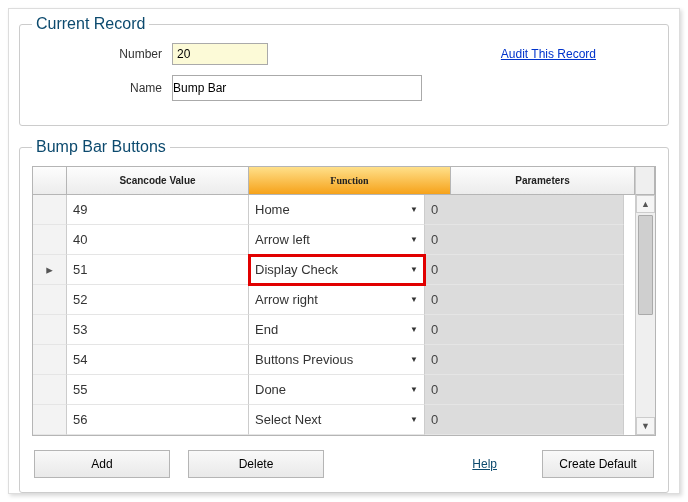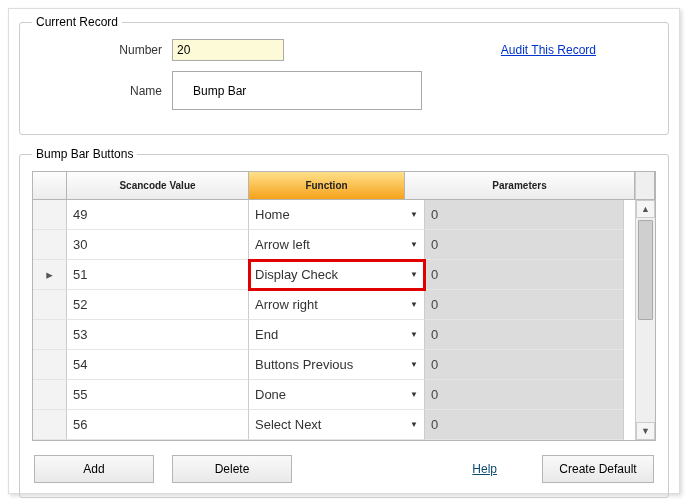--- a/index.html
+++ b/index.html
@@ -22,48 +22,48 @@
   }
   fieldset {
     border: 1px solid #ccc;
     border-radius: 3px;
     margin: 0 0 12px 0;
     padding: 10px 12px 14px 12px;
     position: relative;
   }
   legend {
     padding: 0 4px;
-    font-size: 12px;
-    color: #000000;
+    font-size: 16px;
+    color: #0c4a6e;
   }
   .record-row {
     display: flex;
     align-items: center;
     margin-bottom: 10px;
   }
   .record-label {
     width: 140px;
     text-align: right;
     padding-right: 10px;
     color: #333;
   }
   .num-input {
-    width: 112px;
+    width: 96px;
     height: 22px;
     border: 1px solid #aaa;
     background: #fcfad7;
     padding: 2px 4px;
     font: inherit;
   }
   .name-input {
     width: 250px;
-    height: 39px;
+    height: 26px;
     border: 1px solid #aaa;
     background: #fff;
-    padding: 2px 20px;
+    padding: 2px 0;
     font: inherit;
   }
   .audit-link {
     margin-left: auto;
     margin-right: 60px;
     color: #0033cc;
     text-decoration: underline;
     cursor: pointer;
   }
   .grid-wrap {
@@ -88,21 +88,21 @@
     font-weight: bold;
     font-size: 10px;
     color: #222;
     background: linear-gradient(#fdfdfd, #ececec);
   }
   .hcell.active {
     background: linear-gradient(#ffe08a, #f6a21a);
   }
   .rowhandle-col { width: 34px; }
   .scan-col { width: 182px; }
-  .func-col { width: 156px; }
+  .func-col { width: 202px; font-family: Liberation Serif, serif; }
   .param-col { flex: 1; }
   .scroll-col { width: 20px; background: #efefef; border-left:1px solid #ccc; position:relative;}
   .grid-body {
     flex: 1;
     overflow: hidden;
     position: relative;
     display: flex;
     gap: 11px;
   }
   .rows-area {
@@ -186,21 +186,21 @@
     border-radius: 1px;
   }
   .actions {
     display: flex;
     align-items: center;
     gap: 18px;
     margin-top: 14px;
     padding: 0 2px;
   }
   .btn {
-    width: 120px;
+    width: 136px;
     height: 28px;
     border: 1px solid #b5b5b5;
     background: linear-gradient(#f9f9f9,#e9e9e9);
     font: inherit;
     cursor: pointer;
   }
   .help-link {
     margin-left: auto;
     color: #0c4a6e;
     text-decoration: underline;
@@ -244,21 +244,21 @@
               <div class="gcell rowhandle"></div>
               <div class="gcell scan">49</div>
               <div class="gcell func">
                 <span>Home</span>
                 <span class="dropdown-btn">▼</span>
               </div>
               <div class="gcell param">0</div>
             </div>
             <div class="grow">
               <div class="gcell rowhandle"></div>
-              <div class="gcell scan">30</div>
+              <div class="gcell scan">40</div>
               <div class="gcell func">
                 <span>Arrow left</span>
                 <span class="dropdown-btn">▼</span>
               </div>
               <div class="gcell param">0</div>
             </div>
             <div class="grow highlight">
               <div class="gcell rowhandle">▸</div>
               <div class="gcell scan">51</div>
               <div class="gcell func">

